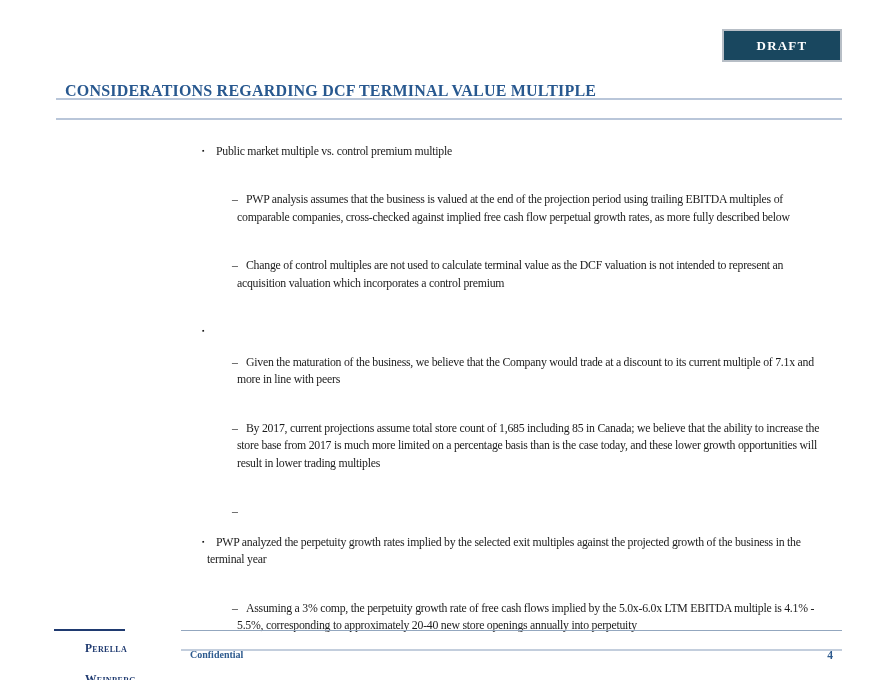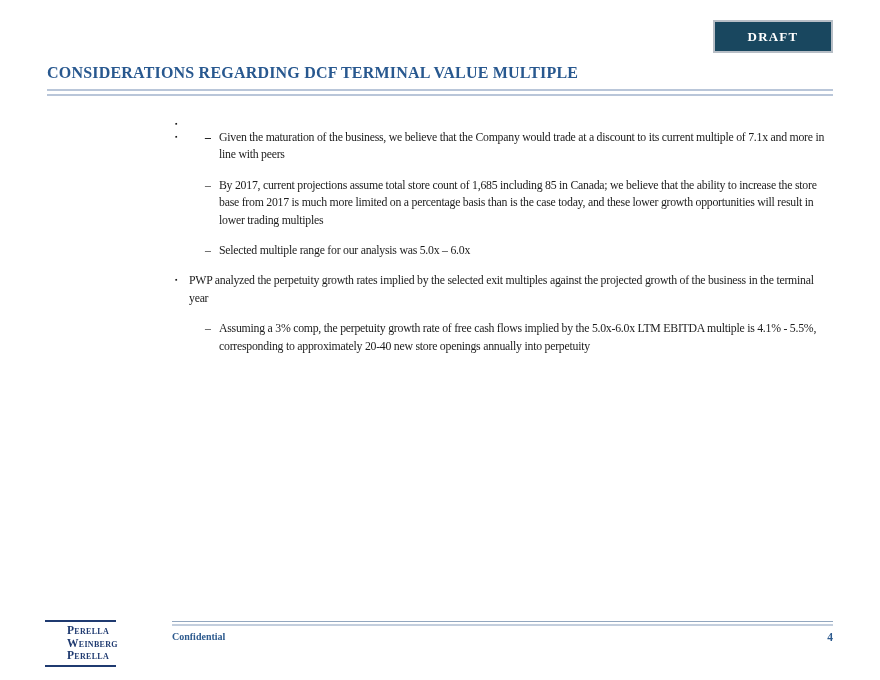--- a/index.html
+++ b/index.html
@@ -1,15 +1,15 @@
 <!DOCTYPE html>
 <html><head>
 <meta charset="utf-8">
 <style>
-  * { margin: 0; padding: 0; box-sizing: border-box; }
+  * { margin: 0; padding: 9px; box-sizing: border-box; }
   html, body { width: 880px; height: 680px; }
   body {
     position: relative;
     background: #ffffff;
     font-family: "Liberation Serif", serif;
     overflow: hidden;
   }
 
   
   .draft-box {
@@ -110,41 +110,43 @@
 <div class="draft-box">
   <span>DRAFT</span>
 </div>
 
 <div class="slide-title">CONSIDERATIONS REGARDING DCF TERMINAL VALUE MULTIPLE</div>
 <div class="title-rule"></div>
 
 <div class="content">
   <div class="bullet l1">
     <span class="marker">▪</span>
+    <span>Public market multiple vs. control premium multiple</span>
   </div>
   <div class="bullet l2">
     <span class="marker">–</span>
+    <span>PWP analysis assumes that the business is valued at the end of the projection period using trailing EBITDA multiples of comparable companies, cross-checked against implied free cash flow perpetual growth rates, as more fully described below</span>
   </div>
   <div class="bullet l2">
     <span class="marker">–</span>
+    <span>Change of control multiples are not used to calculate terminal value as the DCF valuation is not intended to represent an acquisition valuation which incorporates a control premium</span>
   </div>
   <div class="bullet l1">
     <span class="marker">▪</span>
   </div>
   <div class="bullet l2">
     <span class="marker">–</span>
     <span>Given the maturation of the business, we believe that the Company would trade at a discount to its current multiple of 7.1x and more in line with peers</span>
   </div>
   <div class="bullet l2">
     <span class="marker">–</span>
     <span>By 2017, current projections assume total store count of 1,685 including 85 in Canada; we believe that the ability to increase the store base from 2017 is much more limited on a percentage basis than is the case today, and these lower growth opportunities will result in lower trading multiples</span>
   </div>
   <div class="bullet l2">
     <span class="marker">–</span>
-    <span>Selected multiple range for our analysis was 5.0x – 6.0x</span>
   </div>
   <div class="bullet l1">
     <span class="marker">▪</span>
     <span>PWP analyzed the perpetuity growth rates implied by the selected exit multiples against the projected growth of the business in the terminal year</span>
   </div>
   <div class="bullet l2">
     <span class="marker">–</span>
     <span>Assuming a 3% comp, the perpetuity growth rate of free cash flows implied by the 5.0x-6.0x LTM EBITDA multiple is 4.1% - 5.5%, corresponding to approximately 20-40 new store openings annually into perpetuity</span>
   </div>
 </div>

